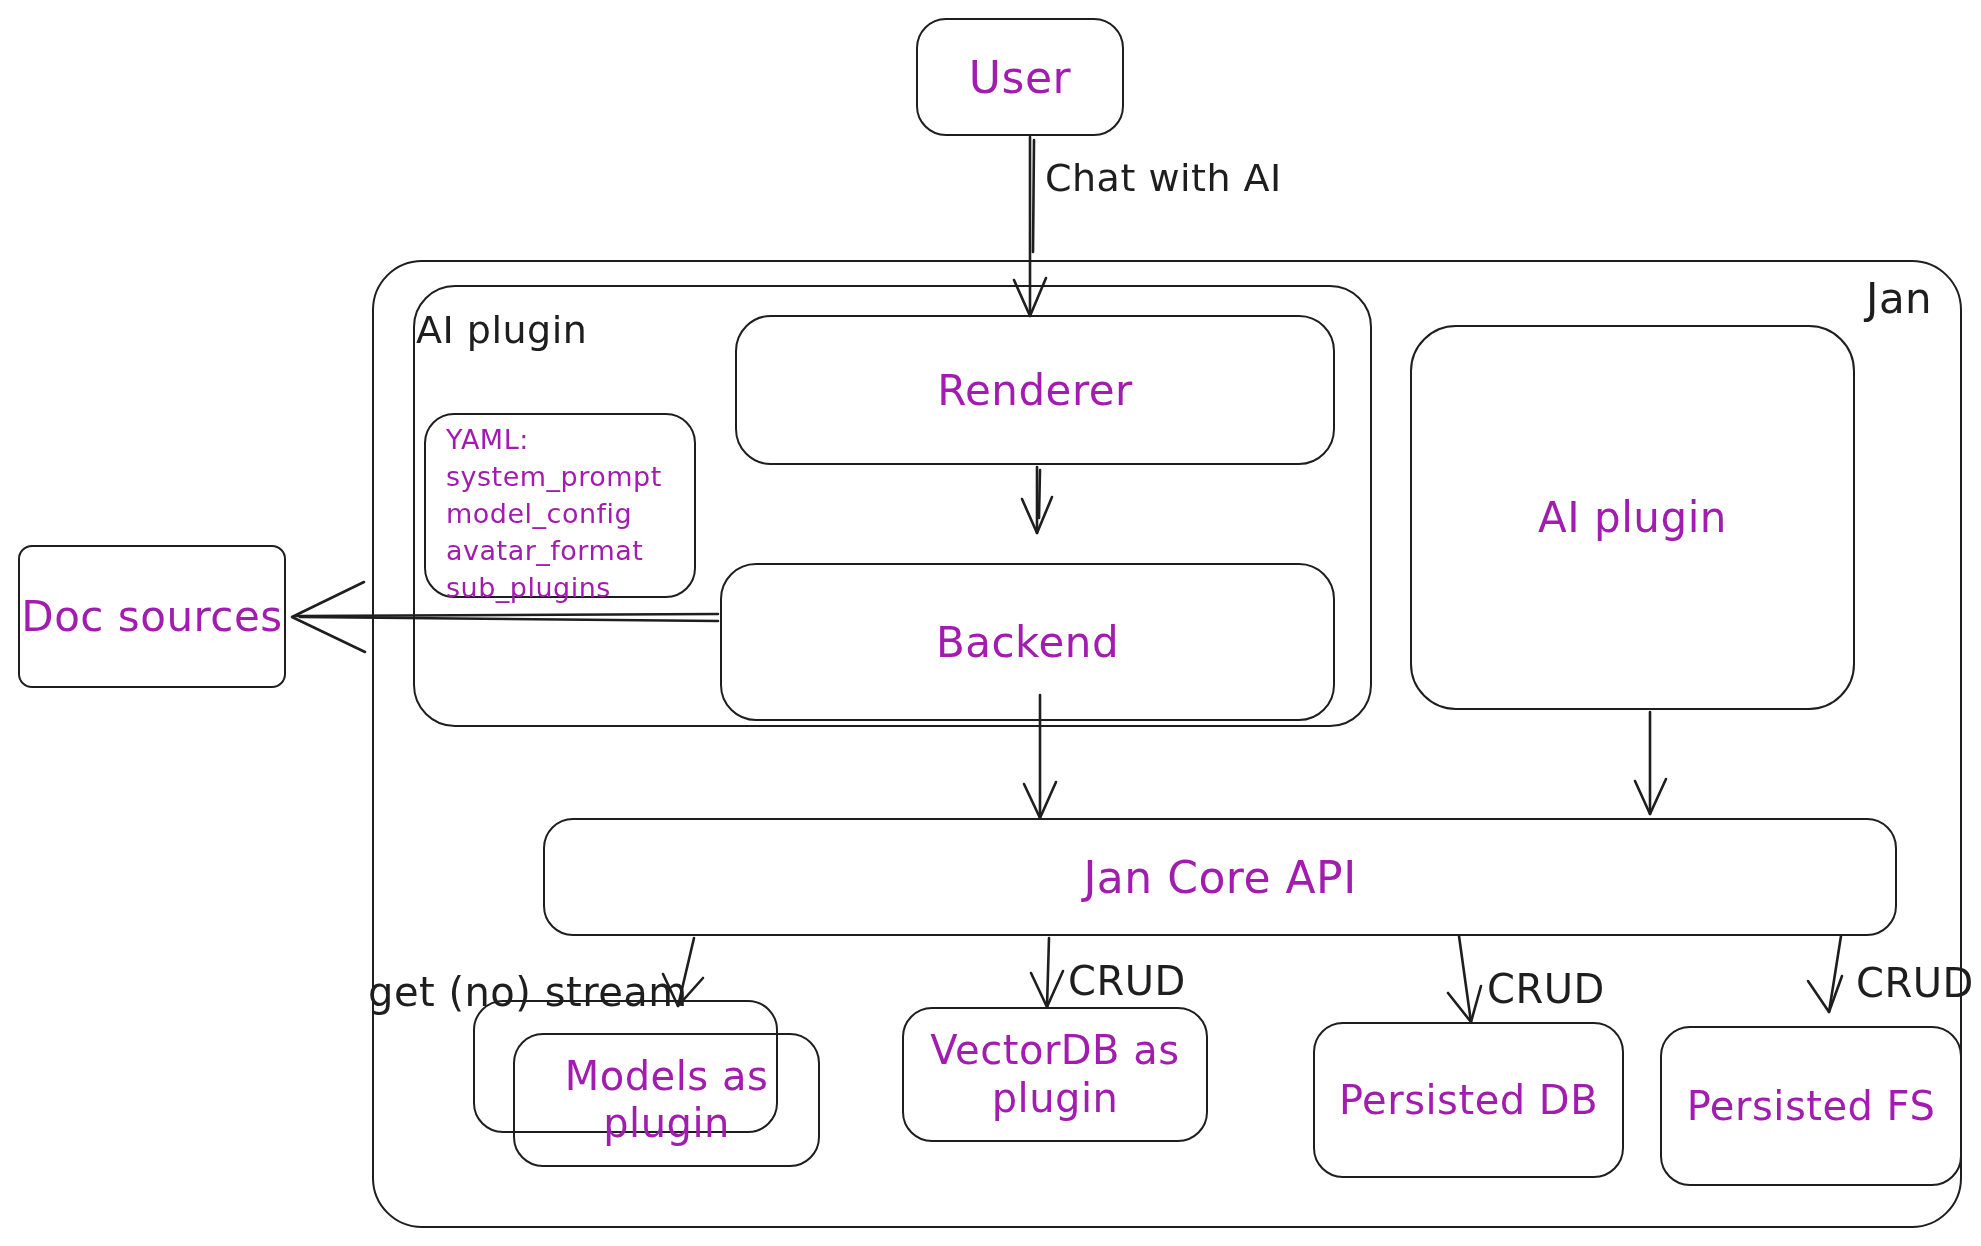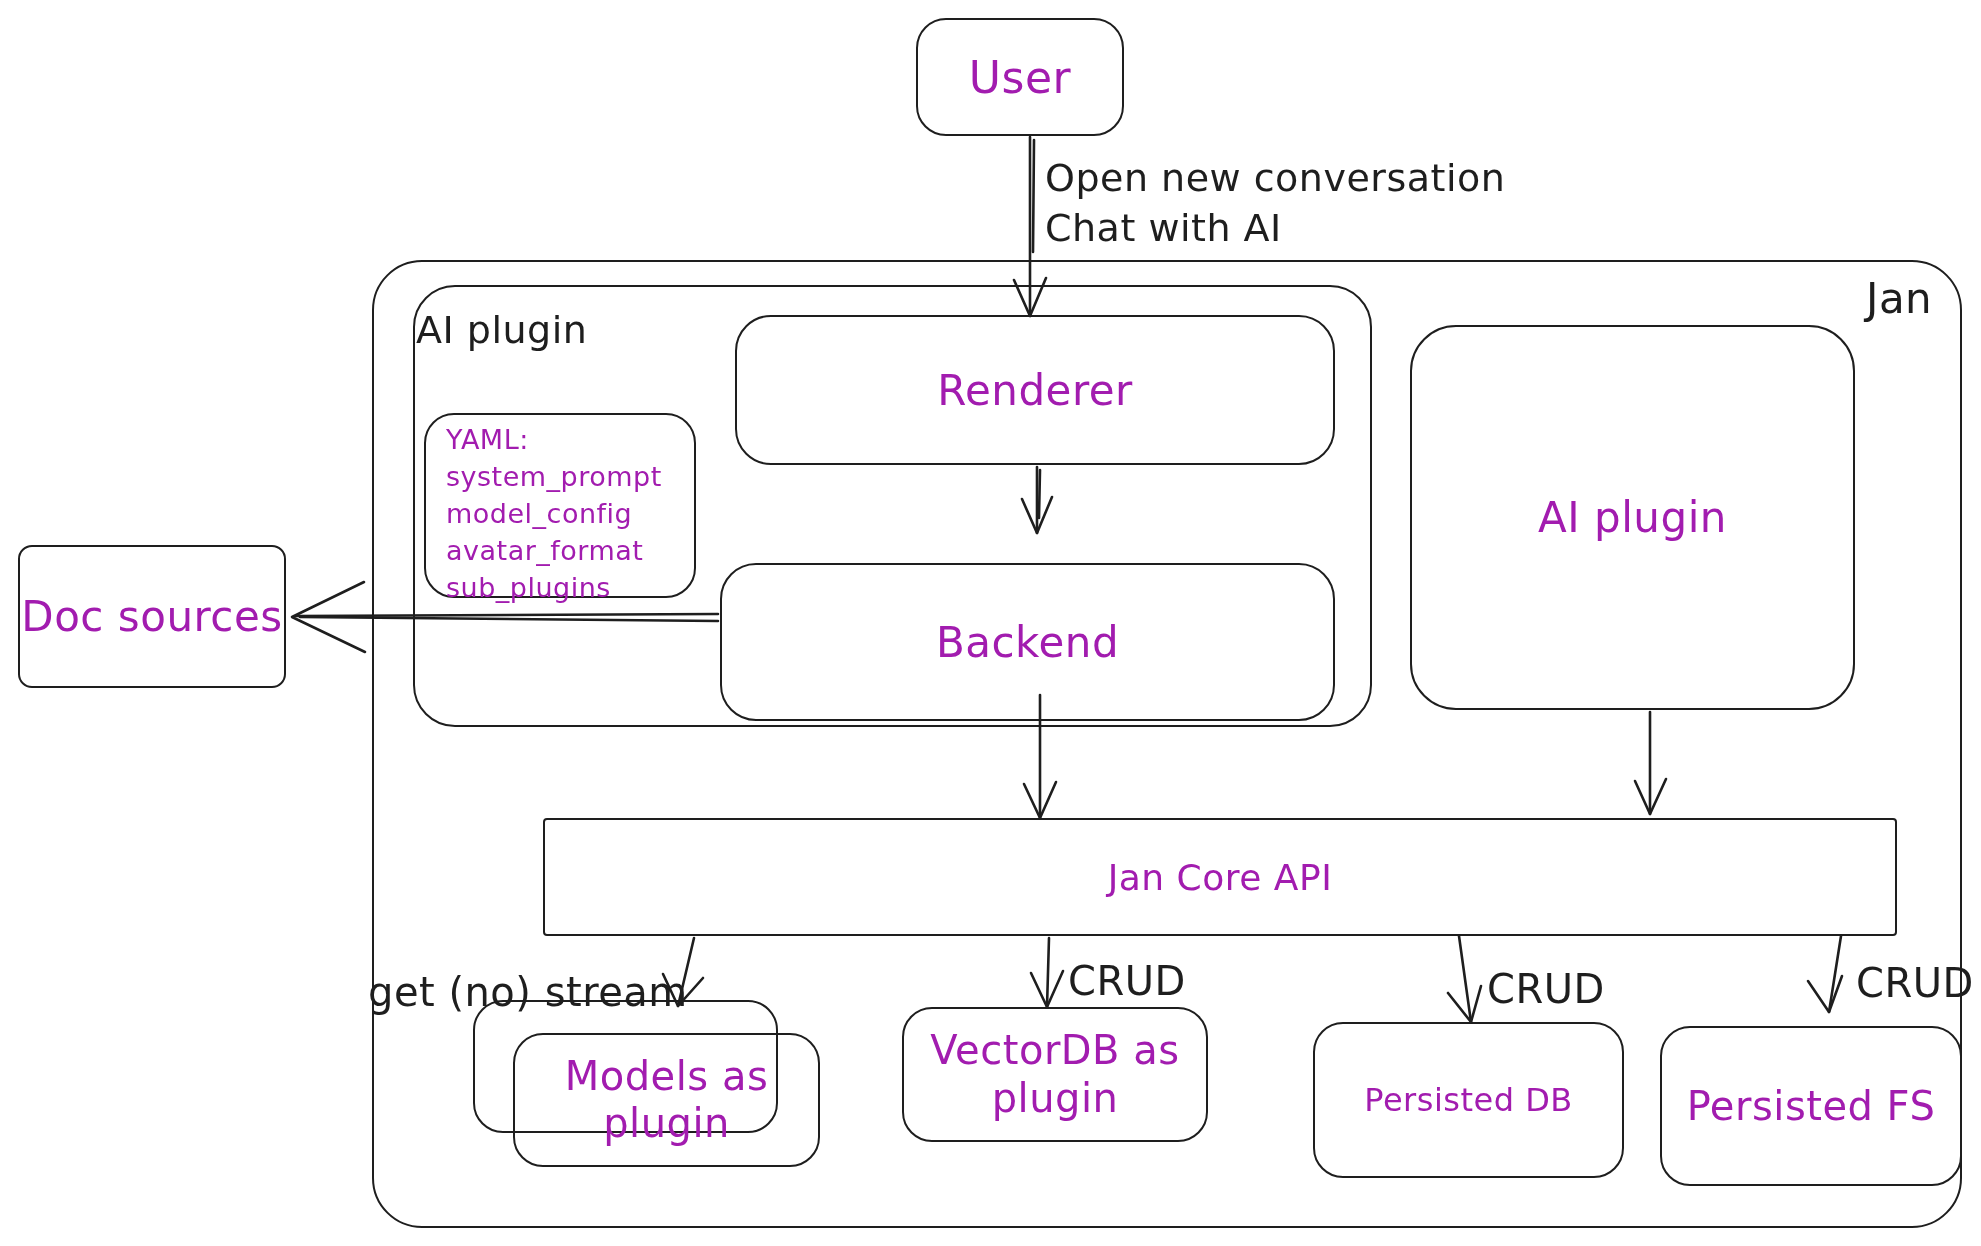--- a/index.html
+++ b/index.html
@@ -79,45 +79,44 @@
   </div>
 
   <div class="box" style="left:1410px;top:325px;width:445px;height:385px;border-radius:46px;font-size:42px;">
     <span>AI plugin</span>
   </div>
 
   <div class="box" style="left:18px;top:545px;width:268px;height:143px;border-radius:14px;font-size:42px;">
     <span>Doc sources</span>
   </div>
 
-  <div class="box" style="left:543px;top:818px;width:1354px;height:118px;border-radius:4px;font-size:36px;">
+  <div class="box" style="left:543px;top:818px;width:1354px;height:118px;border-radius:30px;font-size:44px;">
     <span>Jan Core API</span>
   </div>
 
   <div class="box" style="left:473px;top:1000px;width:305px;height:133px;border-radius:30px;"></div>
   <div class="box" style="left:513px;top:1033px;width:307px;height:134px;border-radius:30px;font-size:40px;line-height:1.18;">
     <span>Models as</span>
     <span>plugin</span>
   </div>
 
   <div class="box" style="left:902px;top:1007px;width:306px;height:135px;border-radius:30px;font-size:40px;line-height:1.18;">
     <span>VectorDB as</span>
     <span>plugin</span>
   </div>
 
-  <div class="box" style="left:1313px;top:1022px;width:311px;height:156px;border-radius:30px;font-size:32px;">
+  <div class="box" style="left:1313px;top:1022px;width:311px;height:156px;border-radius:30px;font-size:40px;">
     <span>Persisted DB</span>
   </div>
 
   <div class="box" style="left:1660px;top:1026px;width:302px;height:160px;border-radius:30px;font-size:40px;">
     <span>Persisted FS</span>
   </div>
 
   <div class="lbl" style="left:1045px;top:153px;font-size:38px;line-height:50px;">
-    <div>Open new conversation</div>
     <div>Chat with AI</div>
   </div>
 
   <div class="lbl" style="left:368px;top:942px;font-size:40px;margin-top:27px;">get (no) stream</div>
 
   <div class="lbl" style="left:1068px;top:958px;font-size:40px;">CRUD</div>
 
   <div class="lbl" style="left:1487px;top:966px;font-size:40px;">CRUD</div>
 
   <div class="lbl" style="left:1856px;top:960px;font-size:40px;">CRUD</div>

